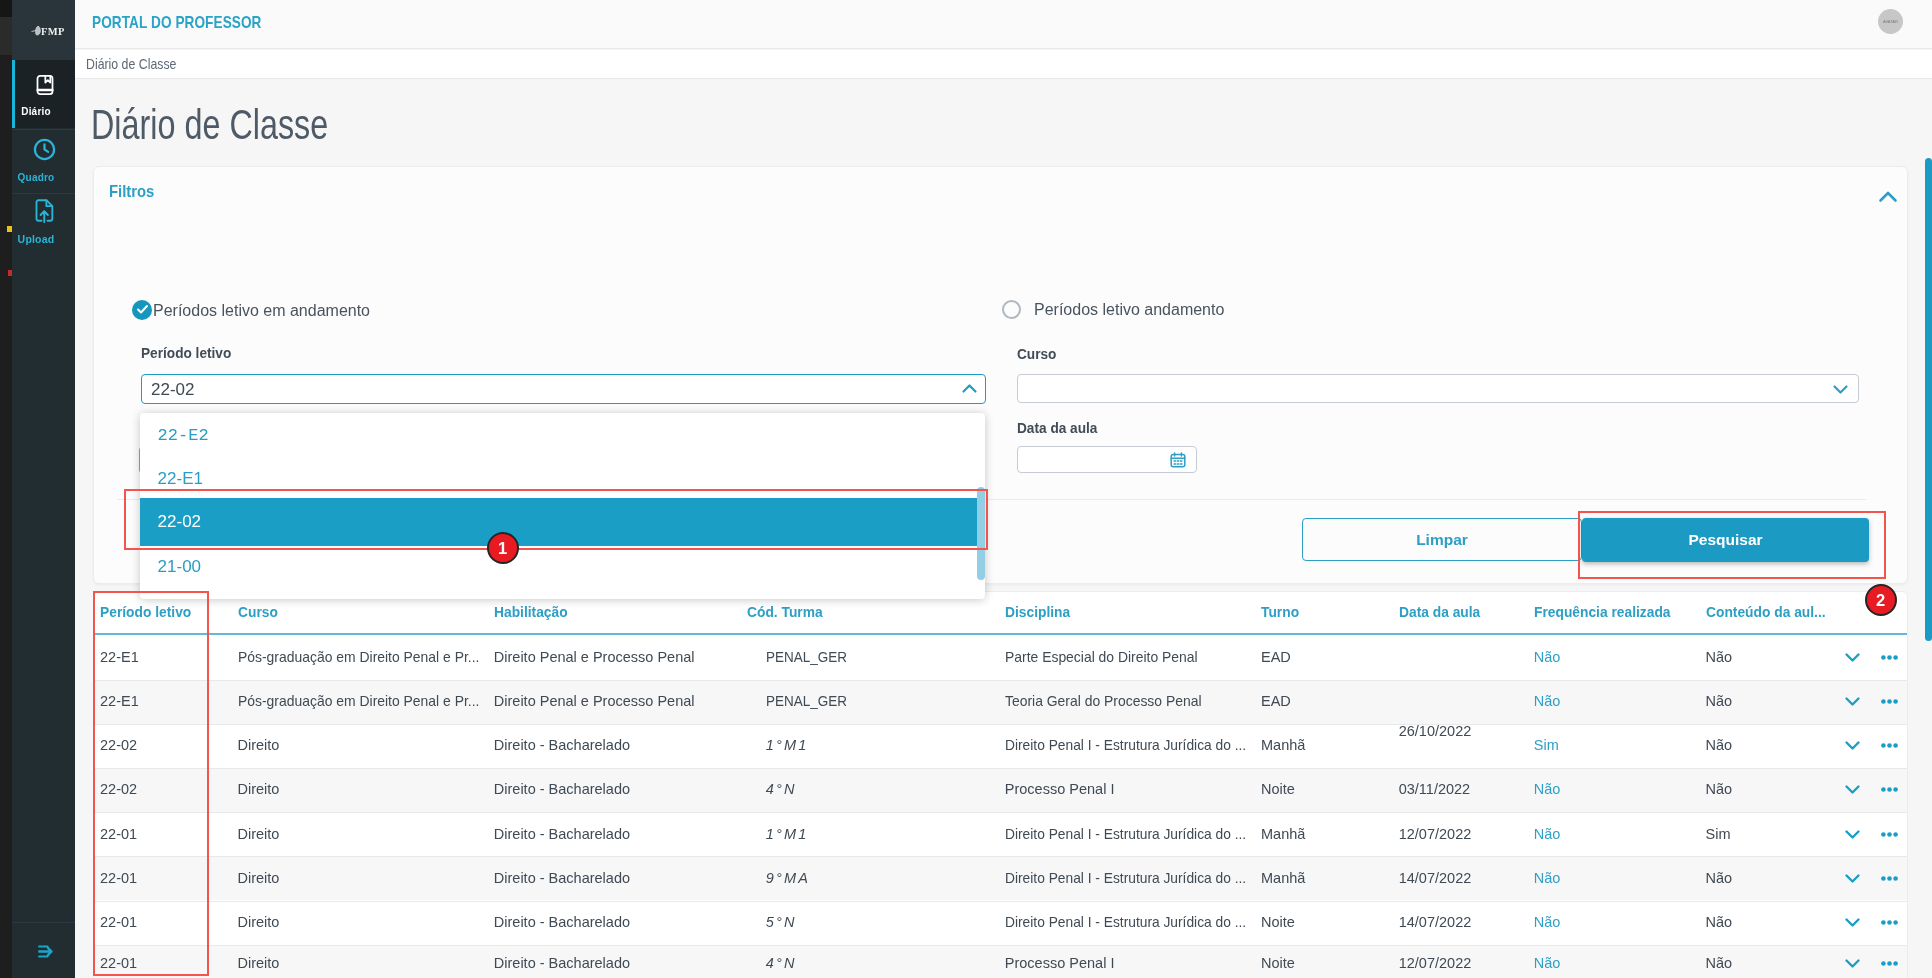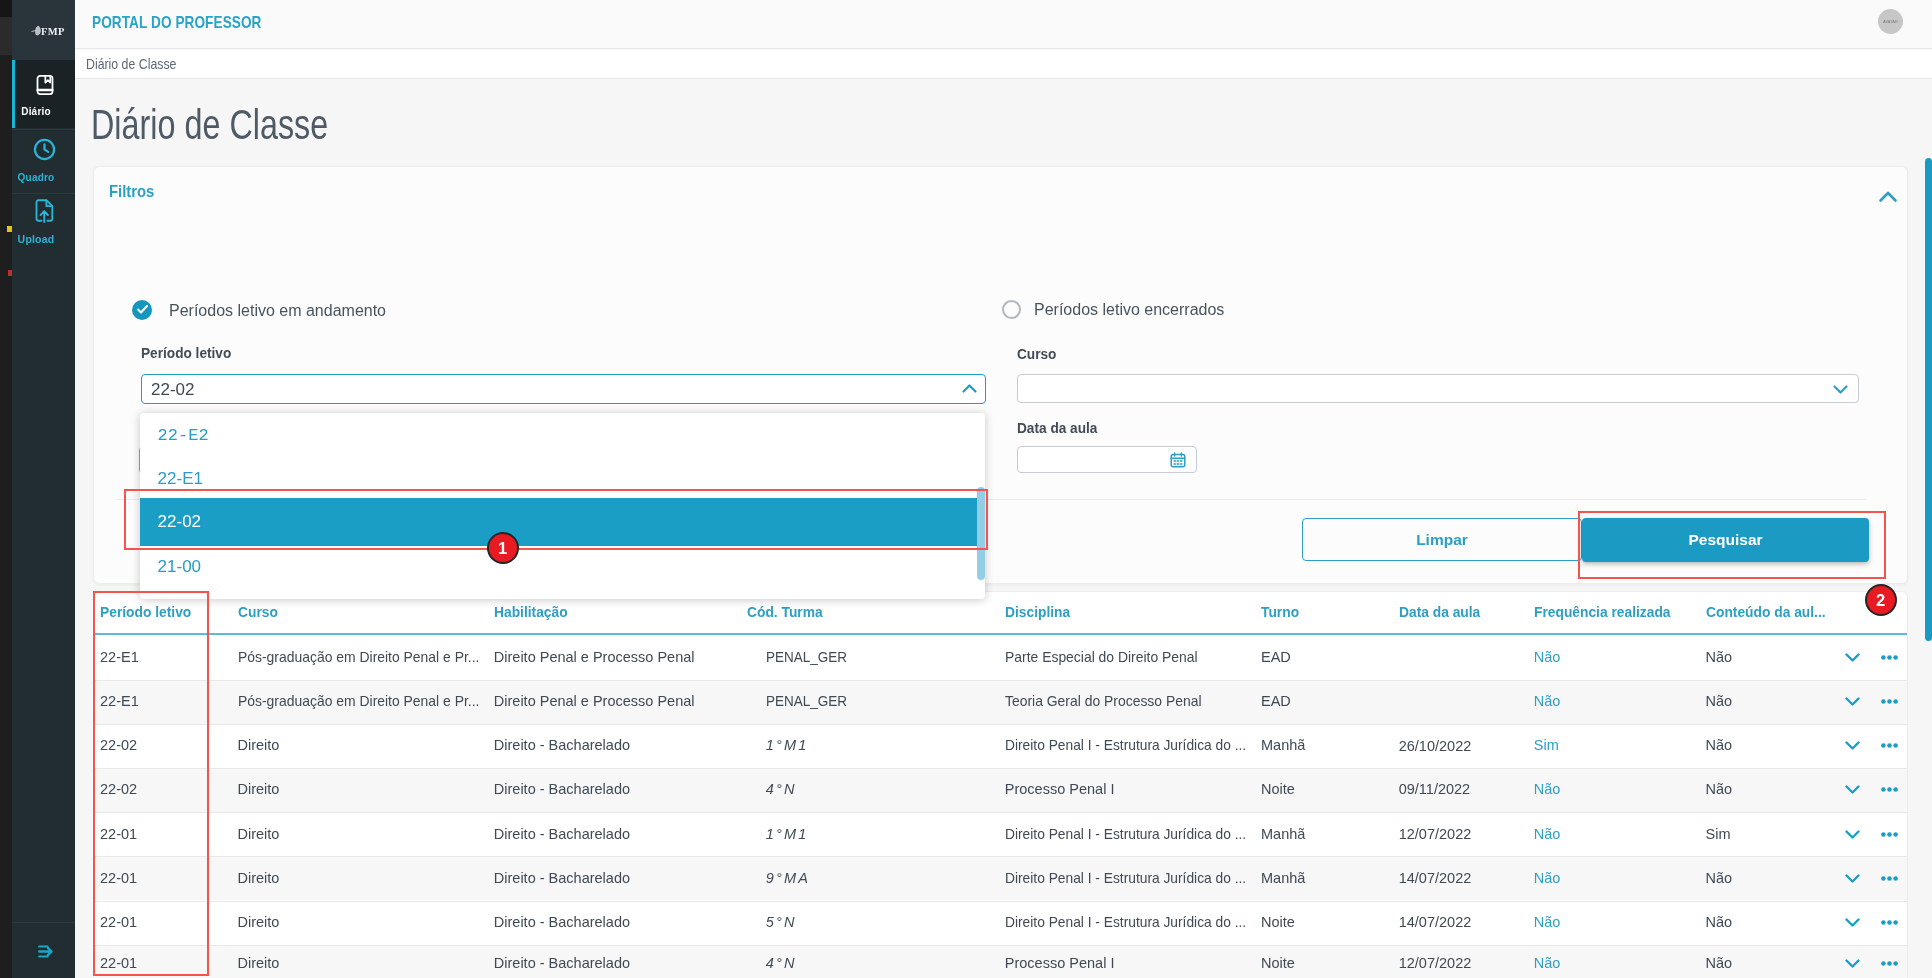--- a/index.html
+++ b/index.html
@@ -141,24 +141,24 @@
   <div id="fcard" class="abs"></div>
   <div id="filtros" class="abs">Filtros</div>
   <svg style="left:1879px; top:191px;" width="18" height="11" viewBox="0 0 18 11" fill="none" stroke="#2d9fc4" stroke-width="2.6" stroke-linecap="round" stroke-linejoin="round">
     <path d="M1.5 9.5 L9 2 L16.5 9.5"></path>
   </svg>
 
   <div id="radio1" class="abs"></div>
   <svg style="left:136.5px; top:304.5px;" width="11" height="9" viewBox="0 0 11 9" fill="none" stroke="#fff" stroke-width="2" stroke-linecap="round" stroke-linejoin="round">
     <path d="M1 4.5 L4 7.5 L10 1"></path>
   </svg>
-  <div class="rlabel" style="left:169px; top:302px;">Períodos letivo em andamento</div>
+  <div class="rlabel" style="left:153px; top:302px;">Períodos letivo em andamento</div>
 
   <div id="radio2" class="abs"></div>
-  <div class="rlabel" style="left:1034px; top:301px;">Períodos letivo encerrados</div>
+  <div class="rlabel" style="left:1034px; top:301px;">Períodos letivo andamento</div>
 
   <div class="flabel" style="left:140.5px; top:343.5px;">Período letivo</div>
   <div id="sel1" class="sel">
     <span class="val">22-02</span>
   </div>
   <svg style="left:962px; top:384px;" width="15" height="9" viewBox="0 0 15 9" fill="none" stroke="#1e9cc5" stroke-width="2.2" stroke-linecap="round" stroke-linejoin="round">
     <path d="M1.5 7.5 L7.5 1.5 L13.5 7.5"></path>
   </svg>
 
   <div class="flabel" style="left:1016.8px; top:344.5px;">Curso</div>
@@ -238,40 +238,40 @@
       <circle cx="8.5" cy="2.5" r="2.3"></circle>
       <circle cx="14.6" cy="2.5" r="2.3"></circle>
     </svg>
     <div class="rowsep" style="top:723.5px;"></div>
     <div class="td" style="left:100px; top:737.05px;">22-02</div>
     <div class="td" style="left:237.5px; top:737.05px;">Direito</div>
     <div class="td" style="left:493.8px; top:737.05px;">Direito - Bacharelado</div>
     <div class="td ls3" style="left:765.8px; top:737.05px;">1°M1</div>
     <div class="td w95" style="left:1004.8px; top:737.05px;">Direito Penal I - Estrutura Jurídica do ...</div>
     <div class="td" style="left:1261px; top:737.05px;">Manhã</div>
-    <div class="td" style="left:1398.7px; top:738px;">26/10/2022</div>
+    <div class="td" style="left:1398.7px; top:723px;">26/10/2022</div>
     <div class="td teal" style="left:1533.8px; top:737.05px;">Sim</div>
     <div class="td" style="left:1705.5px; top:737.05px;">Não</div>
     <svg style="left:1844.5px; top:741.05px;" width="15" height="9" viewBox="0 0 15 9" fill="none" stroke="#1b9ec6" stroke-width="2.4" stroke-linecap="round" stroke-linejoin="round">
       <path d="M1.5 1.5 L7.5 7.5 L13.5 1.5"></path>
     </svg>
     <svg style="left:1881px; top:743.05px;" width="17" height="5" viewBox="0 0 17 5" fill="#1b9ec6">
       <circle cx="2.4" cy="2.5" r="2.3"></circle>
       <circle cx="8.5" cy="2.5" r="2.3"></circle>
       <circle cx="14.6" cy="2.5" r="2.3"></circle>
     </svg>
     <div class="row stripe" style="top:767.6px; height:44.299999999999955px;"></div>
     <div class="rowsep" style="top:767.6px;"></div>
     <div class="td" style="left:100px; top:781.25px;">22-02</div>
     <div class="td" style="left:237.5px; top:781.25px;">Direito</div>
     <div class="td" style="left:493.8px; top:781.25px;">Direito - Bacharelado</div>
     <div class="td ls3" style="left:765.8px; top:781.25px;">4°N</div>
     <div class="td" style="left:1004.8px; top:781.25px;">Processo Penal I</div>
     <div class="td" style="left:1261px; top:781.25px;">Noite</div>
-    <div class="td" style="left:1398.7px; top:781.25px;">09/11/2022</div>
+    <div class="td" style="left:1398.7px; top:781.25px;">03/11/2022</div>
     <div class="td teal" style="left:1533.8px; top:781.25px;">Não</div>
     <div class="td" style="left:1705.5px; top:781.25px;">Não</div>
     <svg style="left:1844.5px; top:785.25px;" width="15" height="9" viewBox="0 0 15 9" fill="none" stroke="#1b9ec6" stroke-width="2.4" stroke-linecap="round" stroke-linejoin="round">
       <path d="M1.5 1.5 L7.5 7.5 L13.5 1.5"></path>
     </svg>
     <svg style="left:1881px; top:787.25px;" width="17" height="5" viewBox="0 0 17 5" fill="#1b9ec6">
       <circle cx="2.4" cy="2.5" r="2.3"></circle>
       <circle cx="8.5" cy="2.5" r="2.3"></circle>
       <circle cx="14.6" cy="2.5" r="2.3"></circle>
     </svg>

